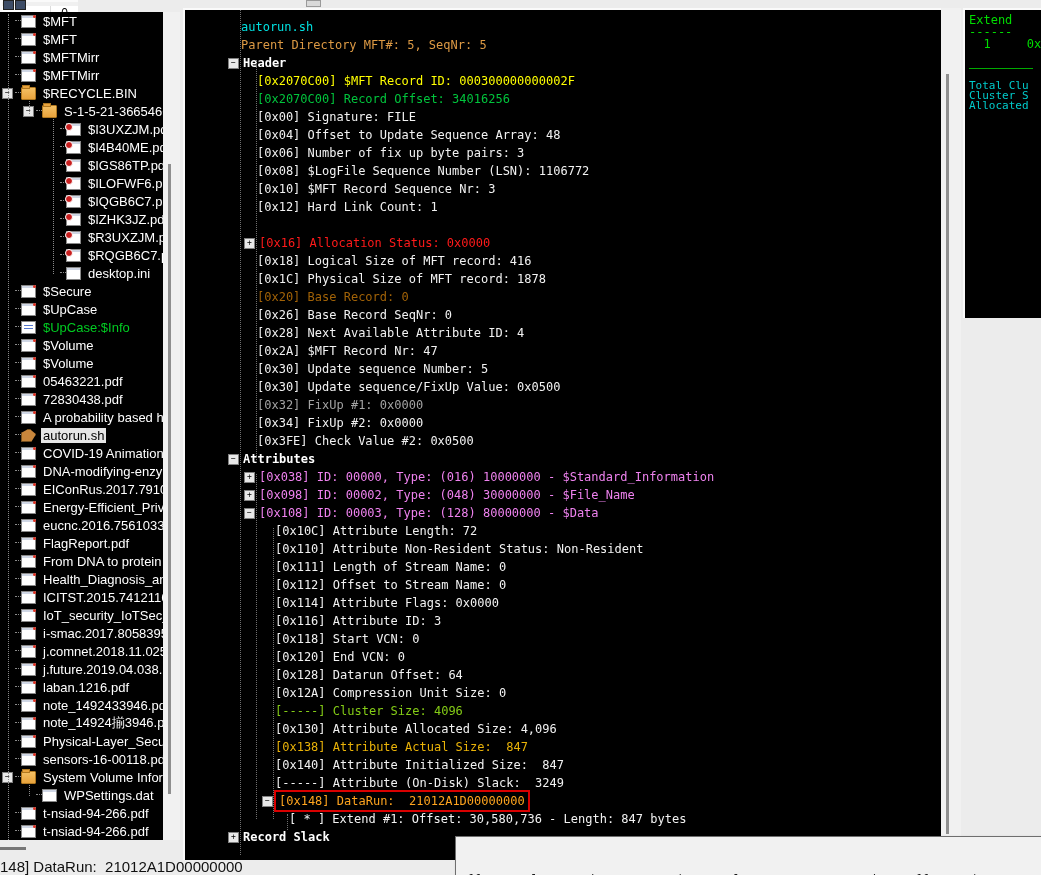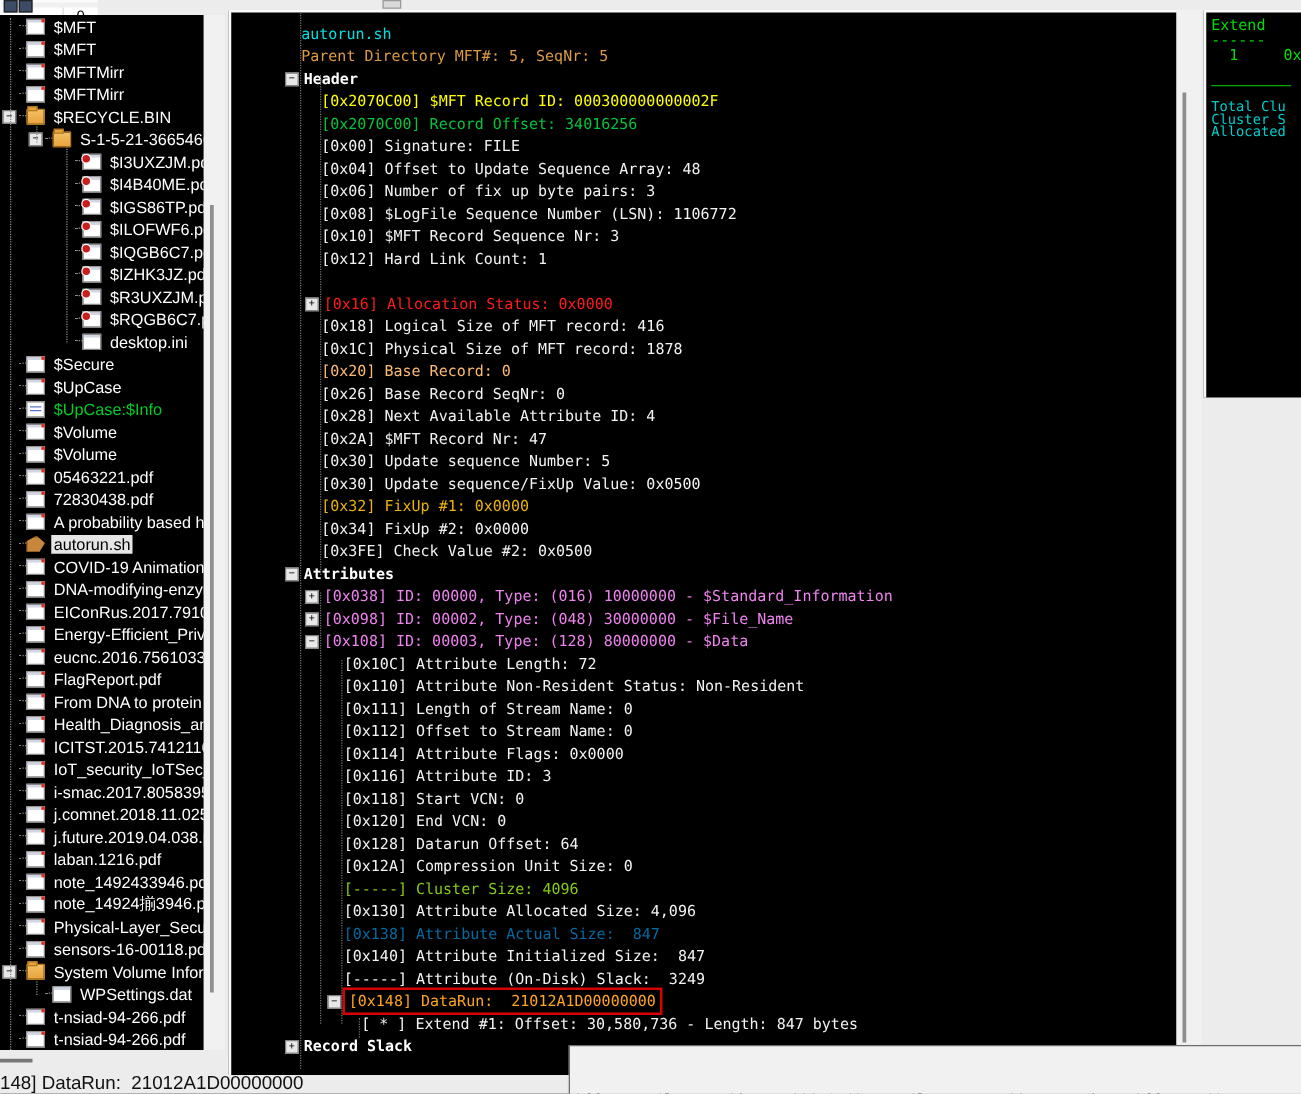--- a/index.html
+++ b/index.html
@@ -427,46 +427,46 @@
       <div class="mrow"><div class="sp" style="width: 72px;"></div><div style="color: rgb(242, 242, 242);">[0x00] Signature: FILE</div></div>
       <div class="mrow"><div class="sp" style="width: 72px;"></div><div style="color: rgb(242, 242, 242);">[0x04] Offset to Update Sequence Array: 48</div></div>
       <div class="mrow"><div class="sp" style="width: 72px;"></div><div style="color: rgb(242, 242, 242);">[0x06] Number of fix up byte pairs: 3</div></div>
       <div class="mrow"><div class="sp" style="width: 72px;"></div><div style="color: rgb(242, 242, 242);">[0x08] $LogFile Sequence Number (LSN): 1106772</div></div>
       <div class="mrow"><div class="sp" style="width: 72px;"></div><div style="color: rgb(242, 242, 242);">[0x10] $MFT Record Sequence Nr: 3</div></div>
       <div class="mrow"><div class="sp" style="width: 72px;"></div><div style="color: rgb(242, 242, 242);">[0x12] Hard Link Count: 1</div></div>
       <div class="mrow"><div class="sp" style="width: 72px;"></div></div>
       <div class="mrow"><div class="sp" style="width: 59px;"></div><div class="ebox">+</div><div style="color: rgb(255, 26, 26);">[0x16] Allocation Status: 0x0000</div></div>
       <div class="mrow"><div class="sp" style="width: 72px;"></div><div style="color: rgb(242, 242, 242);">[0x18] Logical Size of MFT record: 416</div></div>
       <div class="mrow"><div class="sp" style="width: 72px;"></div><div style="color: rgb(242, 242, 242);">[0x1C] Physical Size of MFT record: 1878</div></div>
-      <div class="mrow"><div class="sp" style="width: 72px;"></div><div style="color: #fdba74;">[0x20] Base Record: 0</div></div>
+      <div class="mrow"><div class="sp" style="width: 72px;"></div><div style="color: #a16207;">[0x20] Base Record: 0</div></div>
       <div class="mrow"><div class="sp" style="width: 72px;"></div><div style="color: rgb(242, 242, 242);">[0x26] Base Record SeqNr: 0</div></div>
       <div class="mrow"><div class="sp" style="width: 72px;"></div><div style="color: rgb(242, 242, 242);">[0x28] Next Available Attribute ID: 4</div></div>
       <div class="mrow"><div class="sp" style="width: 72px;"></div><div style="color: rgb(242, 242, 242);">[0x2A] $MFT Record Nr: 47</div></div>
       <div class="mrow"><div class="sp" style="width: 72px;"></div><div style="color: rgb(242, 242, 242);">[0x30] Update sequence Number: 5</div></div>
       <div class="mrow"><div class="sp" style="width: 72px;"></div><div style="color: rgb(242, 242, 242);">[0x30] Update sequence/FixUp Value: 0x0500</div></div>
-      <div class="mrow"><div class="sp" style="width: 72px;"></div><div style="color: #eab308;">[0x32] FixUp #1: 0x0000</div></div>
+      <div class="mrow"><div class="sp" style="width: 72px;"></div><div style="color: #a3a3a3;">[0x32] FixUp #1: 0x0000</div></div>
       <div class="mrow"><div class="sp" style="width: 72px;"></div><div style="color: rgb(242, 242, 242);">[0x34] FixUp #2: 0x0000</div></div>
       <div class="mrow"><div class="sp" style="width: 72px;"></div><div style="color: rgb(242, 242, 242);">[0x3FE] Check Value #2: 0x0500</div></div>
       <div class="mrow"><div class="sp" style="width: 43px;"></div><div class="ebox">−</div><div style="color: rgb(255, 255, 255); font-weight: bold;">Attributes</div></div>
       <div class="mrow"><div class="sp" style="width: 59px;"></div><div class="ebox">+</div><div style="color: rgb(239, 130, 239);">[0x038] ID: 00000, Type: (016) 10000000 - $Standard_Information</div></div>
       <div class="mrow"><div class="sp" style="width: 59px;"></div><div class="ebox">+</div><div style="color: rgb(239, 130, 239);">[0x098] ID: 00002, Type: (048) 30000000 - $File_Name</div></div>
       <div class="mrow"><div class="sp" style="width: 59px;"></div><div class="ebox">−</div><div style="color: rgb(239, 130, 239);">[0x108] ID: 00003, Type: (128) 80000000 - $Data</div></div>
       <div class="mrow"><div class="sp" style="width: 90px;"></div><div style="color: rgb(242, 242, 242);">[0x10C] Attribute Length: 72</div></div>
       <div class="mrow"><div class="sp" style="width: 90px;"></div><div style="color: rgb(242, 242, 242);">[0x110] Attribute Non-Resident Status: Non-Resident</div></div>
       <div class="mrow"><div class="sp" style="width: 90px;"></div><div style="color: rgb(242, 242, 242);">[0x111] Length of Stream Name: 0</div></div>
       <div class="mrow"><div class="sp" style="width: 90px;"></div><div style="color: rgb(242, 242, 242);">[0x112] Offset to Stream Name: 0</div></div>
       <div class="mrow"><div class="sp" style="width: 90px;"></div><div style="color: rgb(242, 242, 242);">[0x114] Attribute Flags: 0x0000</div></div>
       <div class="mrow"><div class="sp" style="width: 90px;"></div><div style="color: rgb(242, 242, 242);">[0x116] Attribute ID: 3</div></div>
       <div class="mrow"><div class="sp" style="width: 90px;"></div><div style="color: rgb(242, 242, 242);">[0x118] Start VCN: 0</div></div>
       <div class="mrow"><div class="sp" style="width: 90px;"></div><div style="color: rgb(242, 242, 242);">[0x120] End VCN: 0</div></div>
       <div class="mrow"><div class="sp" style="width: 90px;"></div><div style="color: rgb(242, 242, 242);">[0x128] Datarun Offset: 64</div></div>
       <div class="mrow"><div class="sp" style="width: 90px;"></div><div style="color: rgb(242, 242, 242);">[0x12A] Compression Unit Size: 0</div></div>
       <div class="mrow"><div class="sp" style="width: 90px;"></div><div style="color: #84cc16;">[-----] Cluster Size: 4096</div></div>
       <div class="mrow"><div class="sp" style="width: 90px;"></div><div style="color: rgb(242, 242, 242);">[0x130] Attribute Allocated Size: 4,096</div></div>
-      <div class="mrow"><div class="sp" style="width: 90px;"></div><div style="color: #0369a1;">[0x138] Attribute Actual Size:  847</div></div>
+      <div class="mrow"><div class="sp" style="width: 90px;"></div><div style="color: #eab308;">[0x138] Attribute Actual Size:  847</div></div>
       <div class="mrow"><div class="sp" style="width: 90px;"></div><div style="color: rgb(242, 242, 242);">[0x140] Attribute Initialized Size:  847</div></div>
       <div class="mrow"><div class="sp" style="width: 90px;"></div><div style="color: rgb(242, 242, 242);">[-----] Attribute (On-Disk) Slack:  3249</div></div>
       <div class="mrow"><div class="sp" style="width: 77px;"></div><div class="ebox">−</div><div class="redbox" style="color: rgb(255, 164, 30);">[0x148] DataRun:  21012A1D00000000</div></div>
       <div class="mrow"><div class="sp" style="width: 104px;"></div><div style="color: rgb(242, 242, 242);">[ * ] Extend #1: Offset: 30,580,736 - Length: 847 bytes</div></div>
       <div class="mrow"><div class="sp" style="width: 43px;"></div><div class="ebox">+</div><div style="color: rgb(255, 255, 255); font-weight: bold;">Record Slack</div></div>
     </div>
 </div>
 
 <div class="vsb" style="left:941px;top:8px;width:20px;height:850px;">
   <div class="thumb" style="left:5px;top:66px;height:760px;"></div>

